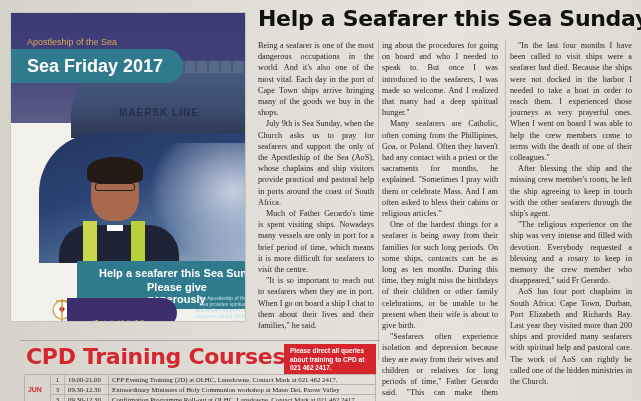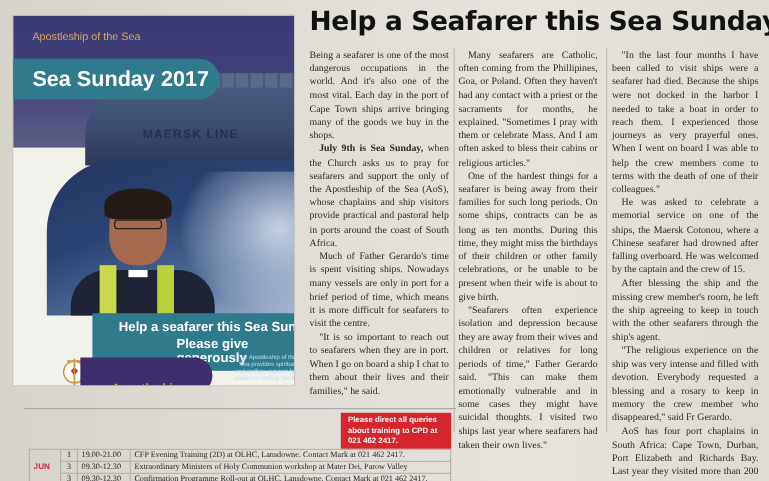--- a/index.html
+++ b/index.html
@@ -3,21 +3,21 @@
 <meta charset="utf-8">
 <style>
   * { box-sizing: border-box; margin: 0; padding: 0; }
   html, body { width: 641px; height: 401px; overflow: hidden; background: #d9d6cf; }
   body { position: relative; font-family: "Liberation Serif", serif; color: #222; }
   .page { position: absolute; inset: 0; background: linear-gradient(90deg, #d6d3cb 0%, #e1ded7 40%, #e6e3dc 70%, #dedbd3 100%); }
 
   
   .ad { position: absolute; left: 10px; top: 12px; width: 236px; height: 310px; background: #f2f1ec; border: 1px solid #c9c6bf; overflow: hidden; }
   .ad-top { position: absolute; left: 0; top: 0; width: 236px; height: 110px; background: linear-gradient(180deg, #3b3a75 0%, #413f78 40%, #5a5d86 100%); }
-  .ad-kicker { position: absolute; left: 16px; top: 12px; font: 9px "Liberation Sans", sans-serif; color: #d8a85a; }
+  .ad-kicker { position: absolute; left: 16px; top: 24px; font: 9px "Liberation Sans", sans-serif; color: #d8a85a; }
   .ad-title-bar { position: absolute; left: 0; top: 36px; width: 172px; height: 34px; background: #2f7a8c; border-radius: 0 20px 20px 0; }
   .ad-title { position: absolute; left: 16px; top: 43px; font: bold 18px "Liberation Sans", sans-serif; color: #fff; }
   .ad-title .yr { font-weight: bold; }
   .ship { position: absolute; left: 60px; top: 60px; width: 180px; height: 65px; background: linear-gradient(180deg, #485a80 0%, #3d4d72 50%, #2e3855 100%); border-radius: 40px 0 0 0; }
   .ship-stack { position: absolute; left: 90px; top: 48px; width: 150px; height: 30px; background: repeating-linear-gradient(90deg, #586a8a 0 10px, #4a5a7a 10px 12px); }
   .ship-name { position: absolute; left: 108px; top: 94px; font: bold 10px "Liberation Sans", sans-serif; color: #28304a; letter-spacing: 1px; }
   .photo { position: absolute; left: 28px; top: 120px; width: 208px; height: 130px; background: linear-gradient(160deg, #24355e 0%, #2b4475 40%, #4d6a95 70%, #a9b8cf 100%); border-radius: 60px 0 0 0; overflow: hidden; }
   .wake { position: absolute; left: 110px; top: 10px; width: 140px; height: 120px; background: radial-gradient(ellipse at 60% 40%, rgba(230,236,245,0.8), rgba(200,210,230,0.2) 60%, transparent 70%); }
   .head { position: absolute; left: 52px; top: 30px; width: 48px; height: 58px; background: #a86a4e; border-radius: 45% 45% 40% 40%; }
   .hair { position: absolute; left: 48px; top: 24px; width: 56px; height: 26px; background: #241a16; border-radius: 50% 50% 20% 20%; }
@@ -38,21 +38,21 @@
   
   .headline { position: absolute; left: 258px; top: 6px; font: bold 22px "DejaVu Sans", sans-serif; color: #111; letter-spacing: -0.3px; white-space: nowrap; }
 
   
   .col { position: absolute; top: 40px; font-size: 8.2px; line-height: 11.2px; text-align: justify; color: #2a2623; hyphens: manual; }
   .col p { text-indent: 8px; }
   .col p.noindent { text-indent: 0; }
   .col1 { left: 258px; width: 116px; }
   .col2 { left: 382px; width: 116px; }
   .col3 { left: 510px; width: 122px; }
-  .bold { font-weight: bold; }
+  .bold { font-weight: normal; }
   .col-rule { position: absolute; top: 40px; width: 1px; height: 320px; background: #c0bcb4; }
 
   
   .cpd-rule { position: absolute; left: 20px; top: 340px; width: 360px; height: 1px; background: #aaa; }
   .cpd-title { position: absolute; left: 26px; top: 344px; font: bold 22px "DejaVu Sans", sans-serif; color: #d4262c; white-space: nowrap; letter-spacing: -0.3px; }
   .cpd-note { position: absolute; left: 284px; top: 344px; width: 92px; height: 30px; background: #d4262c; color: #fff; font: bold 6.5px "Liberation Sans", sans-serif; line-height: 8.5px; padding: 3px 6px; }
   .cpd-table { position: absolute; left: 24px; top: 374px; width: 352px; border-collapse: collapse; font-size: 6.8px; color: #222; }
   .cpd-table td { border: 1px solid #b8b4ad; padding: 1px 3px; height: 10px; white-space: nowrap; }
   .cpd-month { color: #d4262c; font-weight: bold; width: 26px; font-family: "Liberation Sans", sans-serif; }
   .cpd-day { width: 14px; text-align: center; }
@@ -63,21 +63,21 @@
 
 <div class="page">
 
   <div class="ad">
     <div class="ad-top"></div>
     <div class="ship-stack"></div>
     <div class="ship"></div>
     <div class="ship-name">MAERSK LINE</div>
     <div class="ad-kicker">Apostleship of the Sea</div>
     <div class="ad-title-bar"></div>
-    <div class="ad-title"><span>Sea Sunday</span> <span class="yr">2017</span></div>
+    <div class="ad-title"><span>Sea Friday</span> <span class="yr">2017</span></div>
 
     <div class="photo">
       <div class="wake"></div>
       <div class="body"></div>
       <div class="stole"></div>
       <div class="stole r"></div>
       <div class="collar"></div>
       <div class="head"></div>
       <div class="hair"></div>
       <div class="glasses"></div>
@@ -108,36 +108,37 @@
 
   <div class="col col1">
     <p class="noindent">Being a seafarer is one of the most dangerous occupations in the world. And it's also one of the most vital. Each day in the port of Cape Town ships arrive bringing many of the goods we buy in the shops.</p>
     <p><span class="bold">July 9th is Sea Sunday,</span><span> when the Church asks us to pray for seafarers and support the only of the Apostleship of the Sea (AoS), whose chaplains and ship visitors provide practical and pastoral help in ports around the coast of South Africa.</span></p>
     <p>Much of Father Gerardo's time is spent visiting ships. Nowadays many vessels are only in port for a brief period of time, which means it is more difficult for seafarers to visit the centre.</p>
     <p>"It is so important to reach out to seafarers when they are in port. When I go on board a ship I chat to them about their lives and their families," he said.</p>
 
   </div>
   <div class="col-rule" style="left:378px"></div>
   <div class="col col2">
+    <p class="noindent">ing about the procedures for going on board and who I needed to speak to. But once I was introduced to the seafarers, I was made so welcome. And I realized that many had a deep spiritual hunger."</p>
     <p>Many seafarers are Catholic, often coming from the Phillipines, Goa, or Poland. Often they haven't had any contact with a priest or the sacraments for months, he explained. "Sometimes I pray with them or celebrate Mass. And I am often asked to bless their cabins or religious articles."</p>
     <p>One of the hardest things for a seafarer is being away from their families for such long periods. On some ships, contracts can be as long as ten months. During this time, they might miss the birthdays of their children or other family celebrations, or be unable to be present when their wife is about to give birth.</p>
     <p>"Seafarers often experience isolation and depression because they are away from their wives and children or relatives for long periods of time," Father Gerardo said. "This can make them emotionally vulnerable and in some cases they might have suicidal thoughts. I visited two ships last year where seafarers had taken their own lives."</p>
 
   </div>
   <div class="col-rule" style="left:505px"></div>
   <div class="col col3">
     <p>"In the last four months I have been called to visit ships were a seafarer had died. Because the ships were not docked in the harbor I needed to take a boat in order to reach them. I experienced those journeys as very prayerful ones. When I went on board I was able to help the crew members come to terms with the death of one of their colleagues."</p>
-    <p>He was asked to celebrate a memorial service on one of the ships, the Maersk Cotonou, where a Chinese seafarer had drowned after falling overboard. He was welcomed by the captain and the crew of 15.</p>
     <p>After blessing the ship and the missing crew member's room, he left the ship agreeing to keep in touch with the other seafarers through the ship's agent.</p>
     <p>"The religious experience on the ship was very intense and filled with devotion. Everybody requested a blessing and a rosary to keep in memory the crew member who disappeared," said Fr Gerardo.</p>
     <p>AoS has four port chaplains in South Africa: Cape Town, Durban, Port Elizabeth and Richards Bay. Last year they visited more than 200 ships and provided many seafarers with spiritual help and pastoral care. The work of AoS can rightly be called one of the hidden ministries in the Church.</p>
 
   </div>
 
   <div class="cpd-rule"></div>
+  <div class="cpd-title">CPD Training Courses</div>
   <div class="cpd-note">Please direct all queries about training to CPD at 021 462 2417.</div>
   <table class="cpd-table">
     <tbody>
         <tr>
       <td class="cpd-month" rowspan="3">JUN</td>
       <td class="cpd-day">1</td>
       <td class="cpd-time">19.00-21.00</td>
       <td>CFP Evening Training (2D) at OLHC, Lansdowne. Contact Mark at 021 462 2417.</td>
     </tr>
     <tr>

